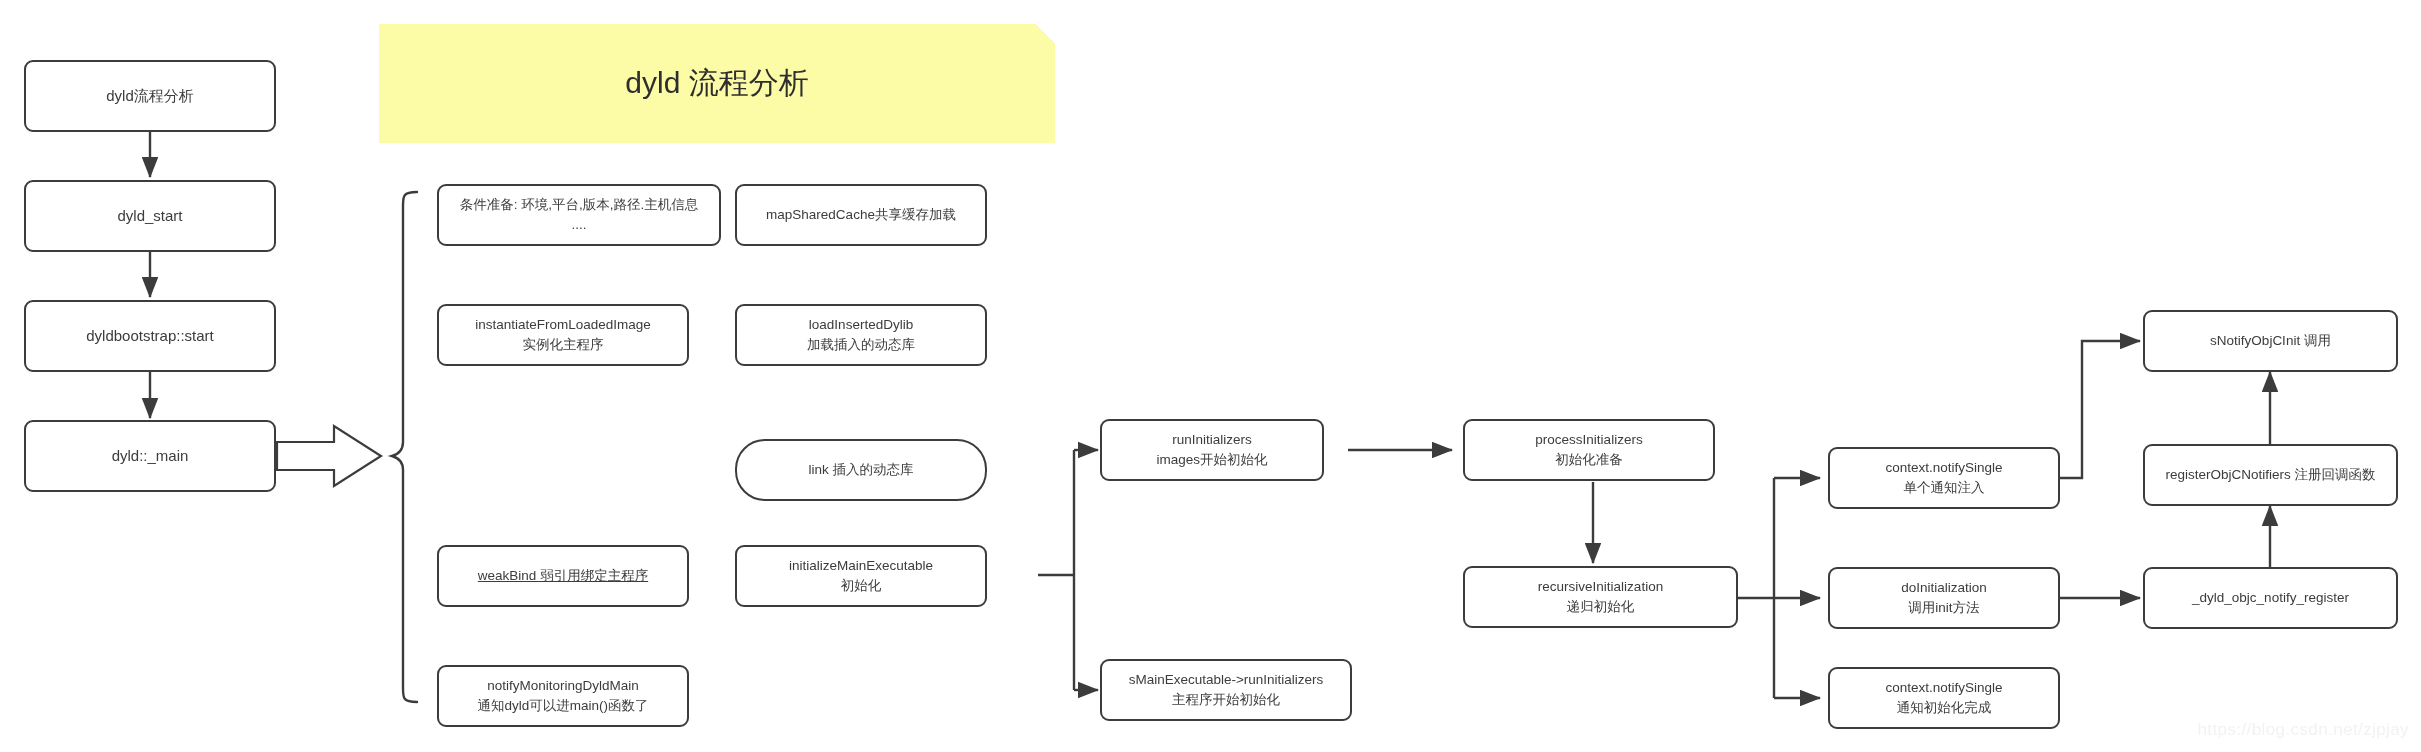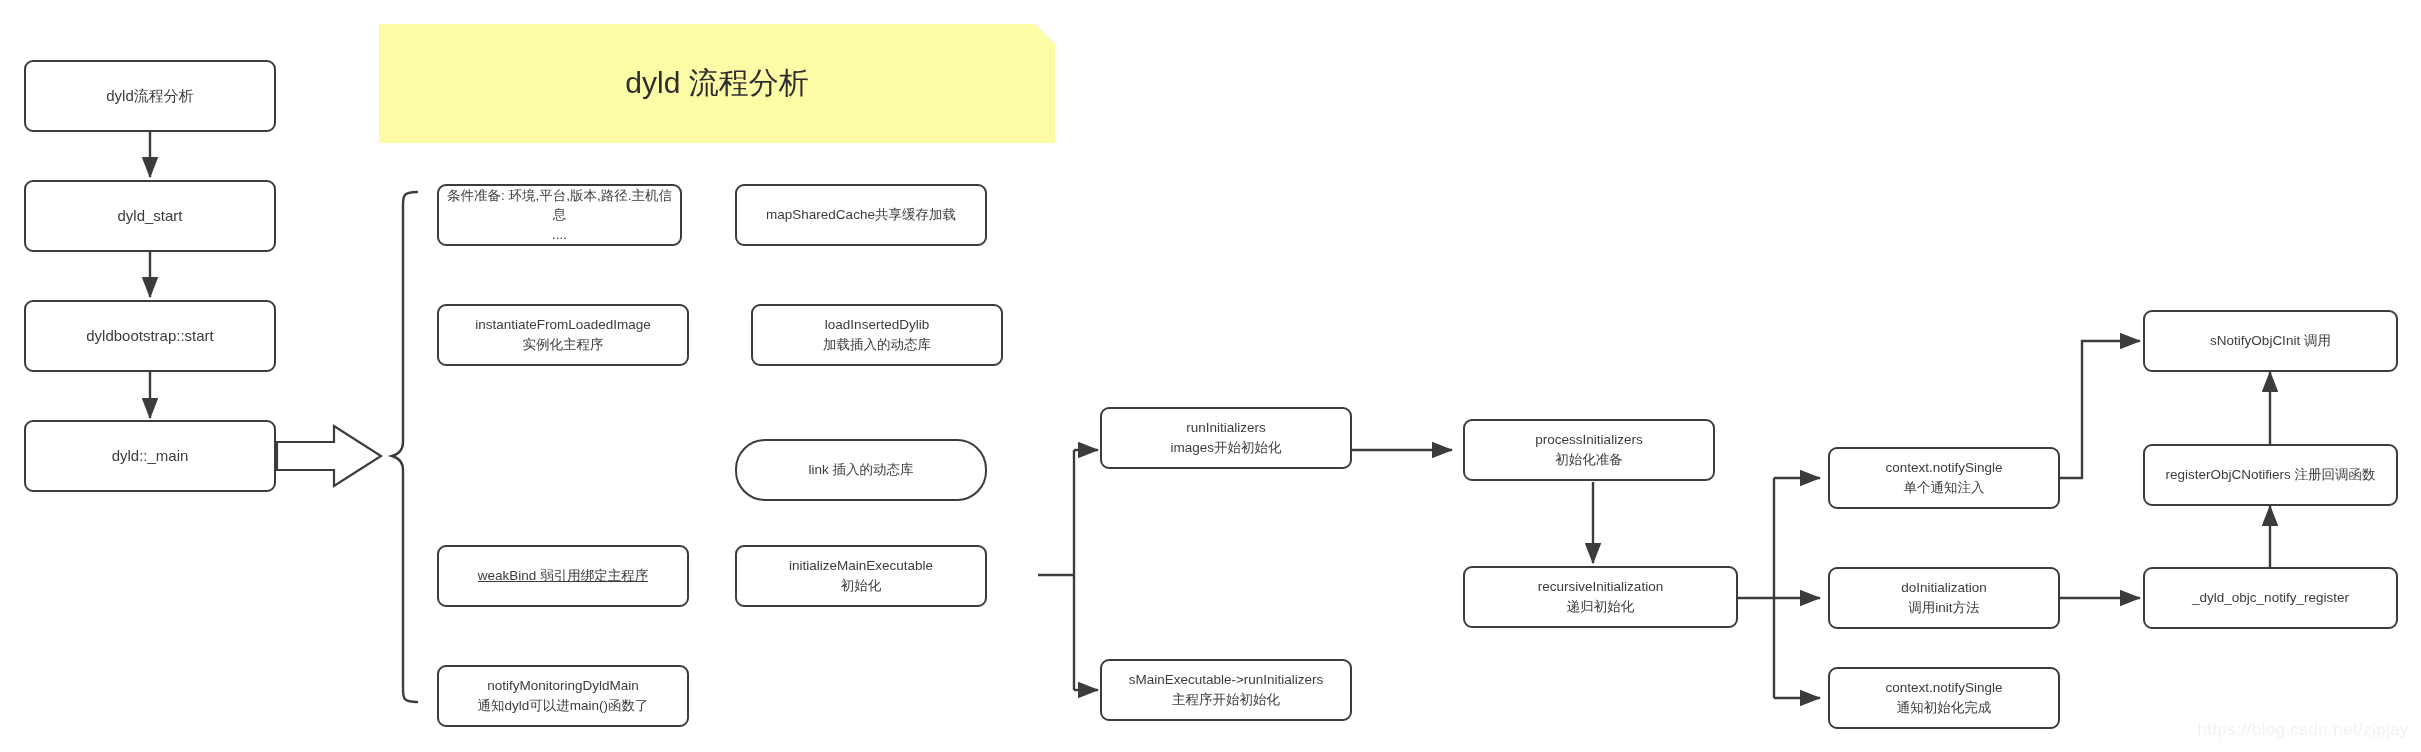--- a/index.html
+++ b/index.html
@@ -172,21 +172,21 @@
   </div>
 
   <div class="node" style="left:24px; top:300px; width:252px; height:72px;">
     <span class="lbl">dyldbootstrap::start</span>
   </div>
 
   <div class="node" style="left:24px; top:420px; width:252px; height:72px;">
     <span class="lbl">dyld::_main</span>
   </div>
 
-  <div class="node" style="left:437px; top:184px; width:245px; height:62px; font-size:13.5px;">
+  <div class="node" style="left:437px; top:184px; width:284px; height:62px; font-size:13.5px;">
     <span class="lbl">条件准备: 环境,平台,版本,路径.主机信息
 ....</span>
   </div>
 
   <div class="node" style="left:437px; top:304px; width:252px; height:62px; font-size:13.5px;">
     <span class="lbl">instantiateFromLoadedImage
 实例化主程序</span>
   </div>
 
 
@@ -196,35 +196,35 @@
 
   <div class="node" style="left:437px; top:665px; width:252px; height:62px; font-size:13.5px;">
     <span class="lbl">notifyMonitoringDyldMain
 通知dyld可以进main()函数了</span>
   </div>
 
   <div class="node" style="left:735px; top:184px; width:252px; height:62px; font-size:13.5px;">
     <span class="lbl">mapSharedCache共享缓存加载</span>
   </div>
 
-  <div class="node" style="left:735px; top:304px; width:252px; height:62px; font-size:13.5px;margin-left:16px;">
+  <div class="node" style="left:735px; top:304px; width:252px; height:62px; font-size:13.5px;">
     <span class="lbl">loadInsertedDylib
 加载插入的动态库</span>
   </div>
 
   <div class="node" style="left:735px; top:439px; width:252px; height:62px; font-size:13.5px;border-radius:30px;">
     <span class="lbl">link 插入的动态库</span>
   </div>
 
   <div class="node" style="left:735px; top:545px; width:252px; height:62px; font-size:13.5px;">
     <span class="lbl">initializeMainExecutable
 初始化</span>
   </div>
 
-  <div class="node" style="left:1100px; top:407px; width:252px; height:62px; font-size:13.5px;">
+  <div class="node" style="left:1100px; top:419px; width:224px; height:62px; font-size:13.5px;">
     <span class="lbl">runInitializers
 images开始初始化</span>
   </div>
 
   <div class="node" style="left:1100px; top:659px; width:252px; height:62px; font-size:13.5px;">
     <span class="lbl">sMainExecutable-&gt;runInitializers
 主程序开始初始化</span>
   </div>
 
   <div class="node" style="left:1463px; top:419px; width:252px; height:62px; font-size:13.5px;">

